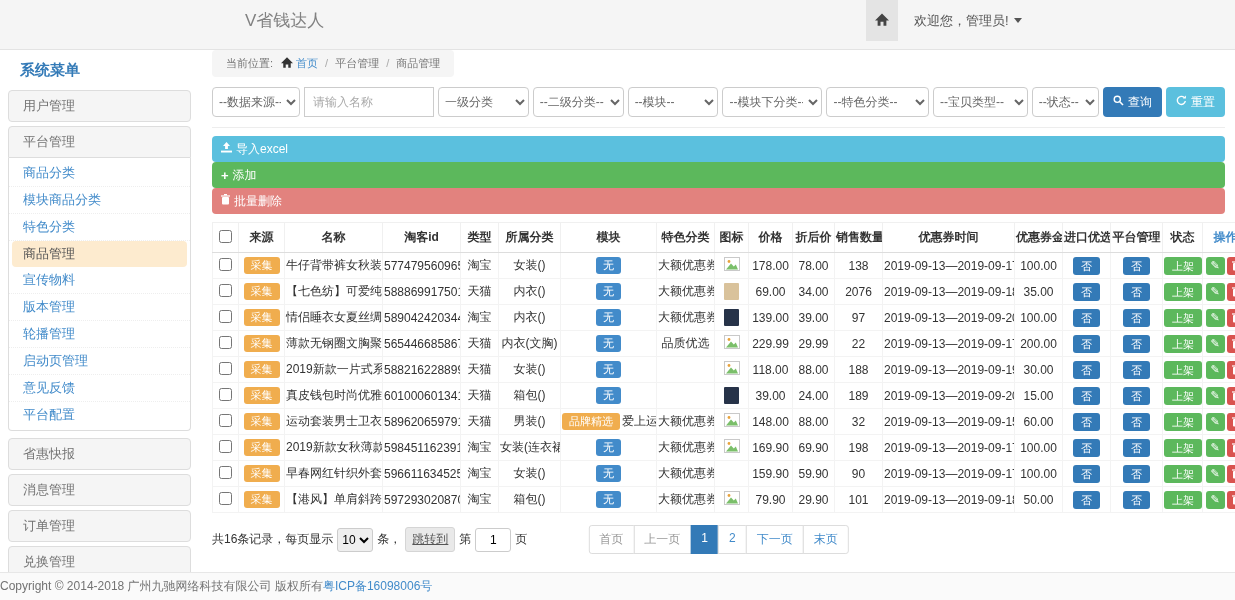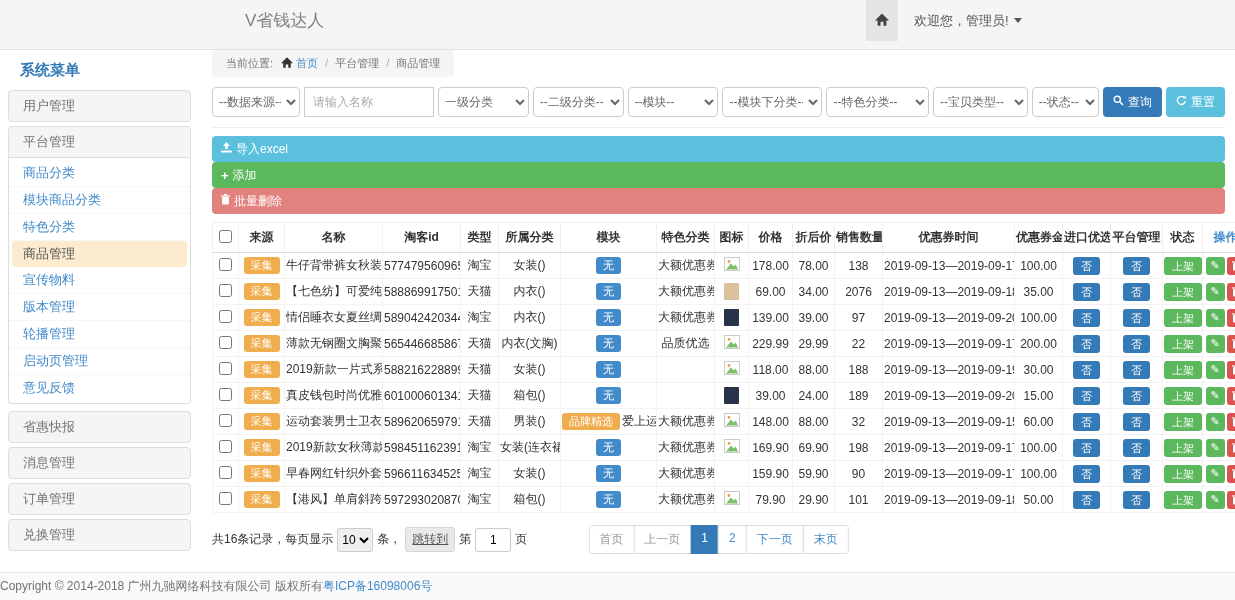--- a/index.html
+++ b/index.html
@@ -109,20 +109,21 @@
         <div class="submenu">
           <div class="sub-item">商品分类</div>
           <div class="sub-item">模块商品分类</div>
           <div class="sub-item">特色分类</div>
           <div class="sub-item active">商品管理</div>
           <div class="sub-item">宣传物料</div>
           <div class="sub-item">版本管理</div>
           <div class="sub-item">轮播管理</div>
           <div class="sub-item">启动页管理</div>
           <div class="sub-item">意见反馈</div>
+          <div class="sub-item">平台配置</div>
         </div>
         <div class="menu-group">省惠快报</div>
         <div class="menu-group">消息管理</div>
         <div class="menu-group">订单管理</div>
         <div class="menu-group">兑换管理</div>
       </div>
   </div>
 
   <div class="main">
 

